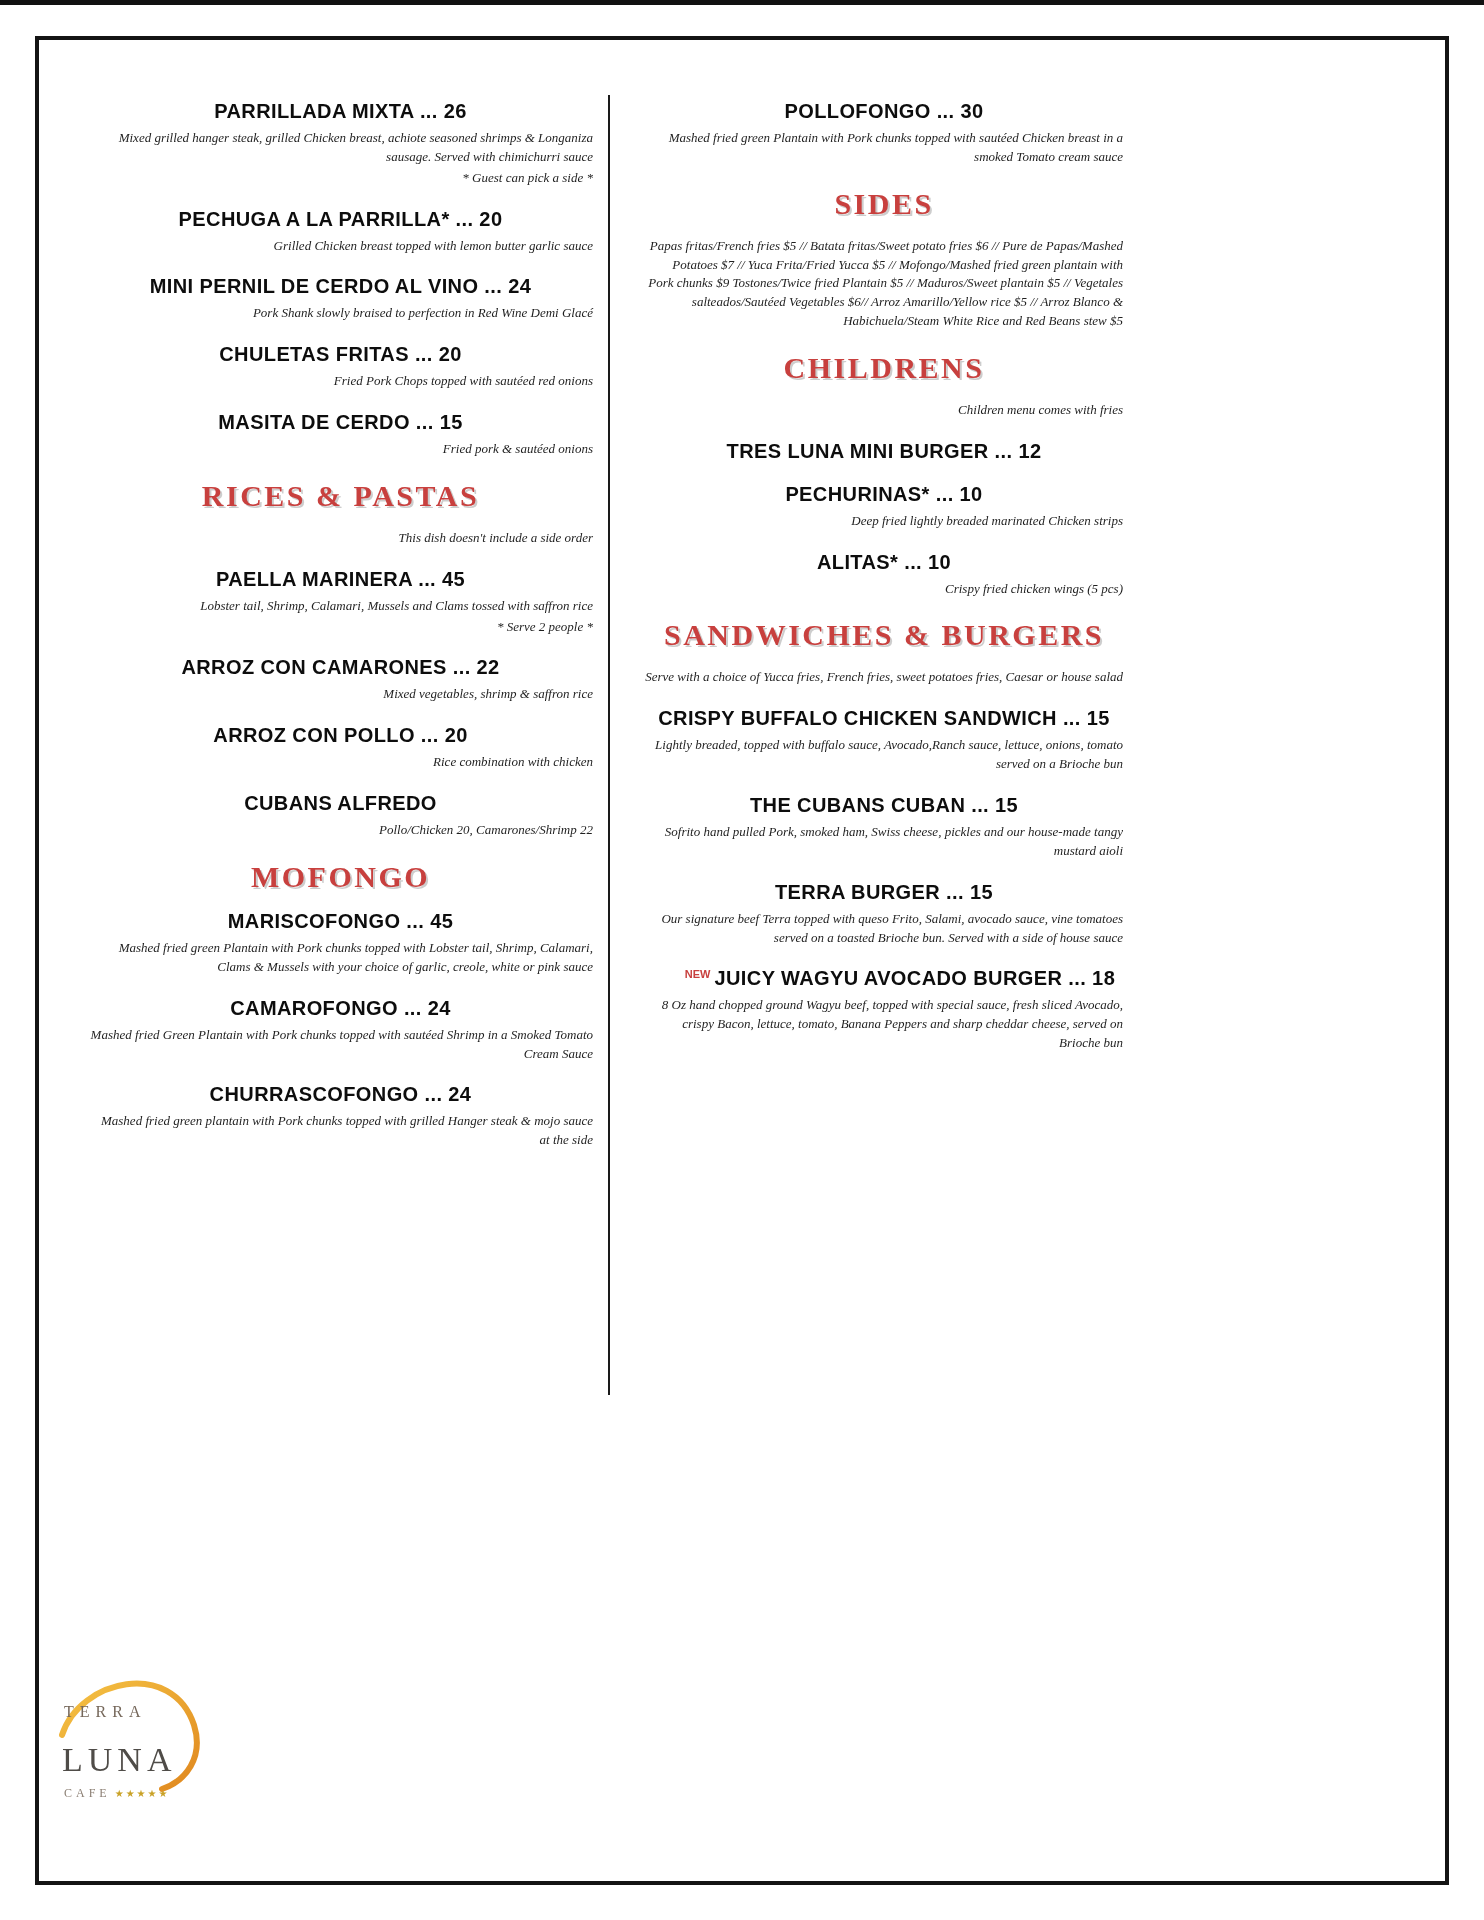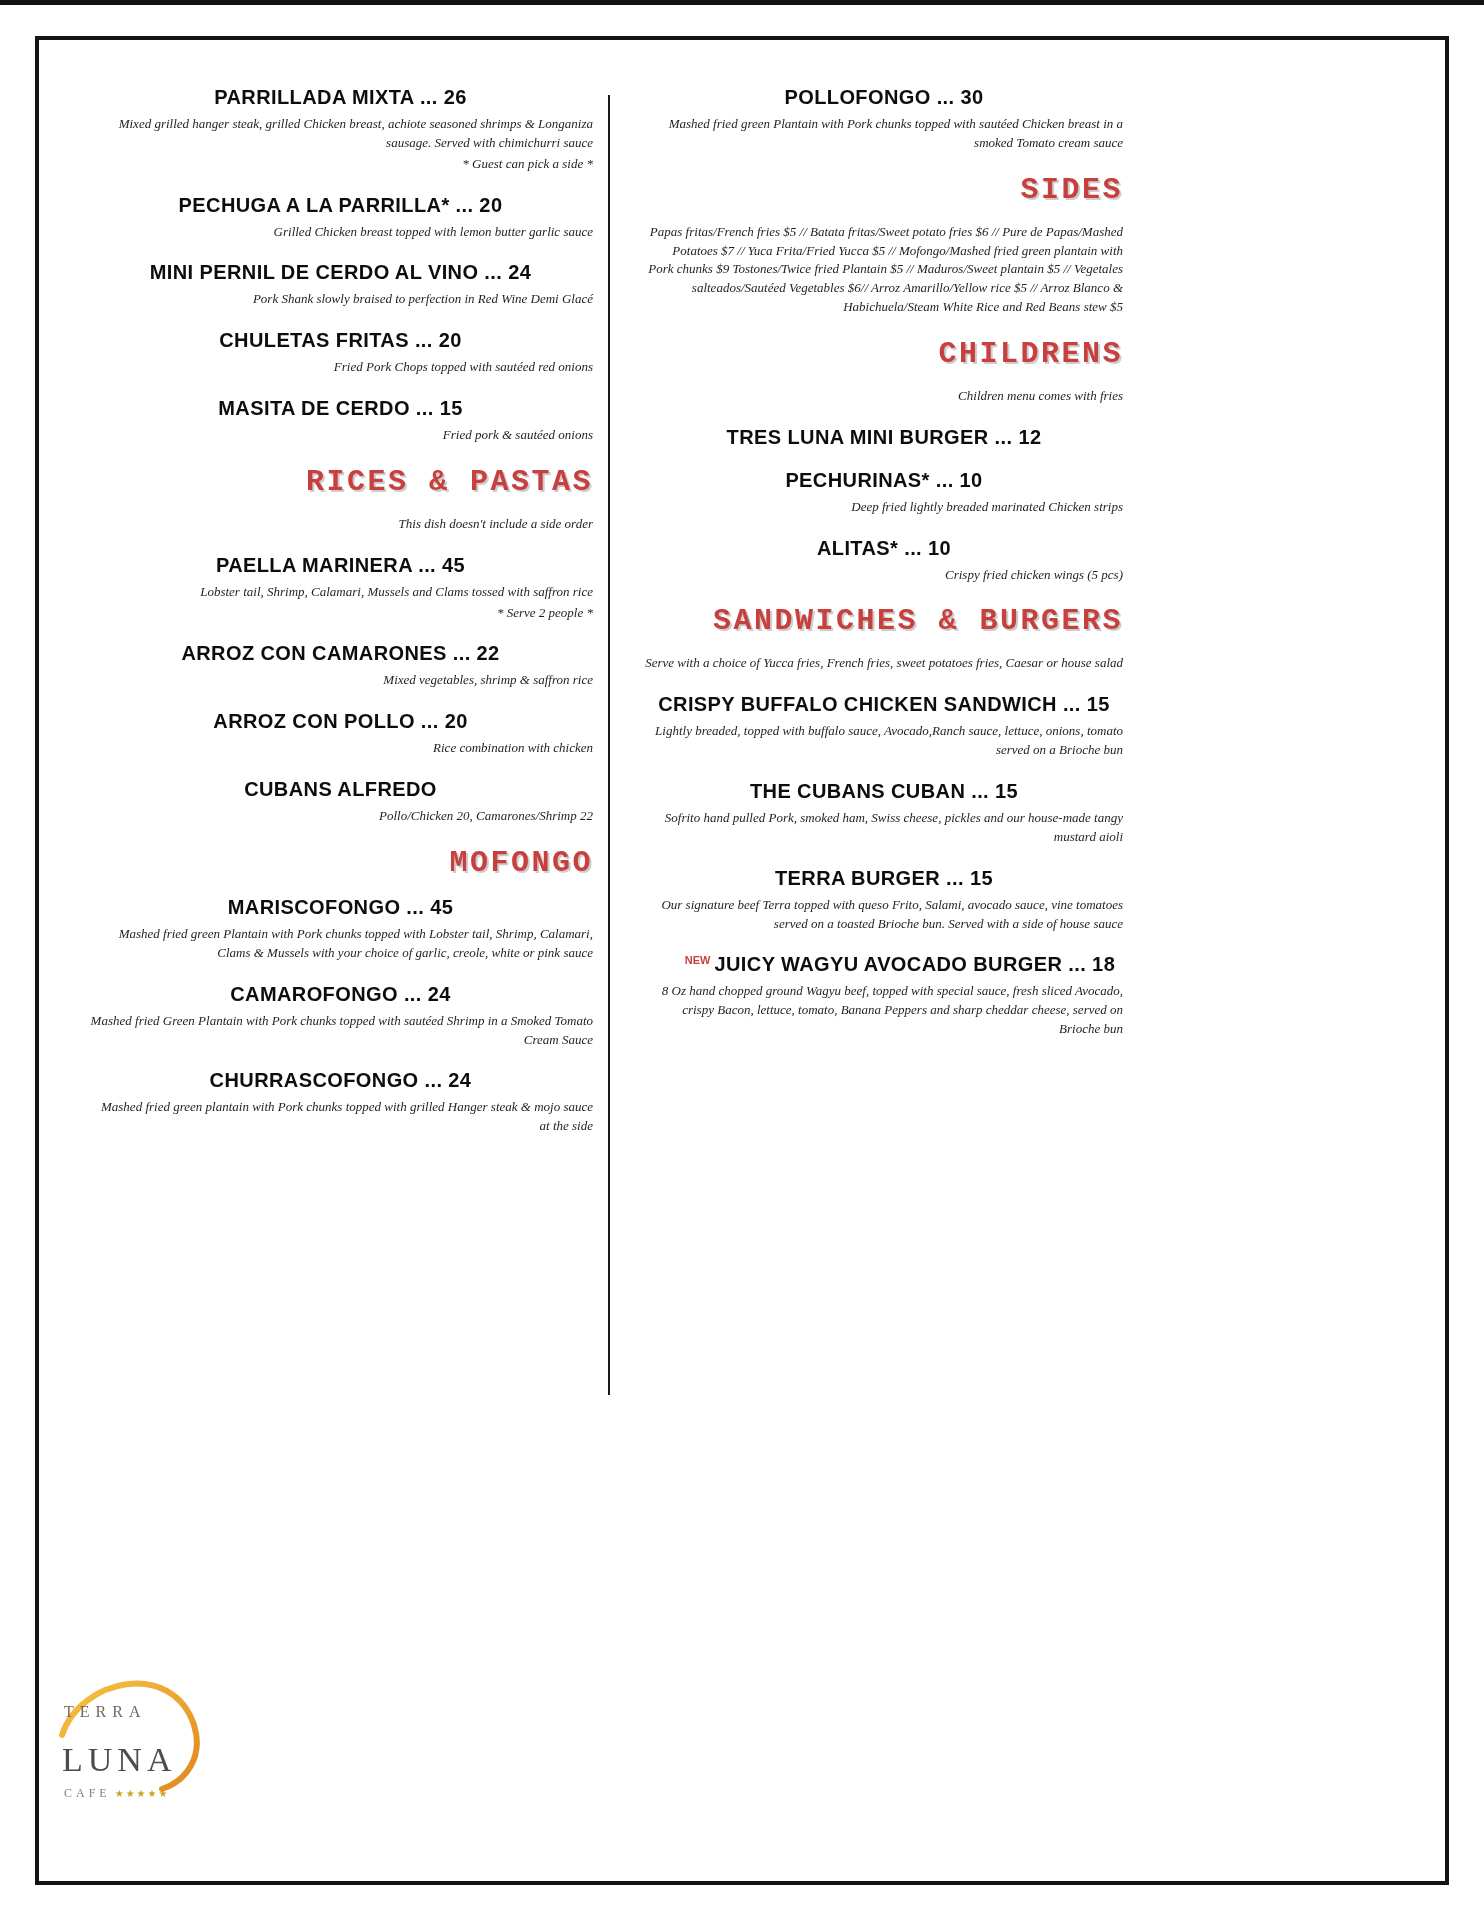--- a/index.html
+++ b/index.html
@@ -16,21 +16,21 @@
     background: #111111;
   }
   .frame {
     position: absolute; left: 35px; top: 36px; right: 35px; bottom: 35px;
     border: 4px solid #141414;
   }
   .divider {
     position: absolute; left: 608px; top: 95px; width: 2px; height: 1300px;
     background: #1a1a1a;
   }
-  .col { position: absolute; top: 86px; }
+  .col { position: absolute; top: 100px; }
   #col-left  { left: 88px;  width: 505px; }
   #col-right { left: 645px; width: 478px; }
 
   .item { margin: 0 0 20px 0; text-align: center; }
   .item-title {
     font-family: "Liberation Sans", sans-serif;
     font-weight: bold;
     font-size: 20px;
     letter-spacing: 0.4px;
     color: #0d0d0d;
@@ -42,26 +42,26 @@
     font-style: italic;
     font-size: 13px;
     line-height: 1.45;
     color: #1f1f1f;
     margin: 0;
     text-align: right;
   }
   .note { margin-top: 2px; }
   .section-desc { margin: 0 0 20px 0; }
   .heading {
-    font-family: Liberation Mono, monospace;
+    font-family: Liberation Serif, serif;
     font-weight: bold;
     font-size: 30px;
     letter-spacing: 2.5px;
     color: #c8403e;
-    text-align: right;
+    text-align: center;
     margin: 14px 0 16px 0;
     text-shadow: 2px 2px 0 rgba(90,90,90,0.30);
   }
   .badge {
     font-family: "Liberation Sans", sans-serif;
     font-weight: bold;
     font-size: 11px;
     vertical-align: super;
     color: #c8403e;
     letter-spacing: 0;

